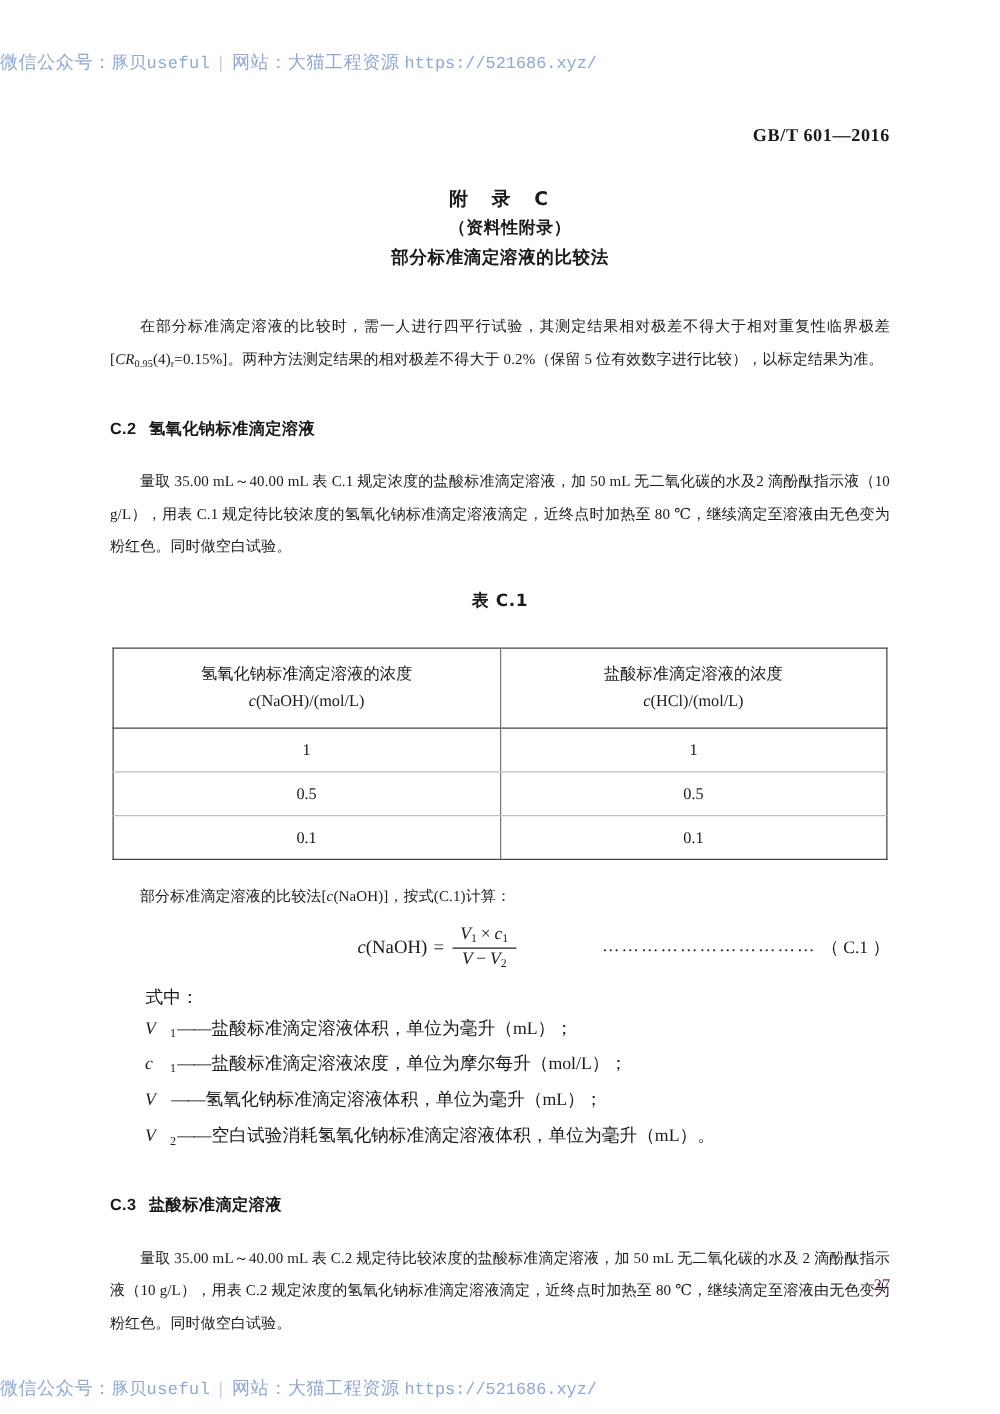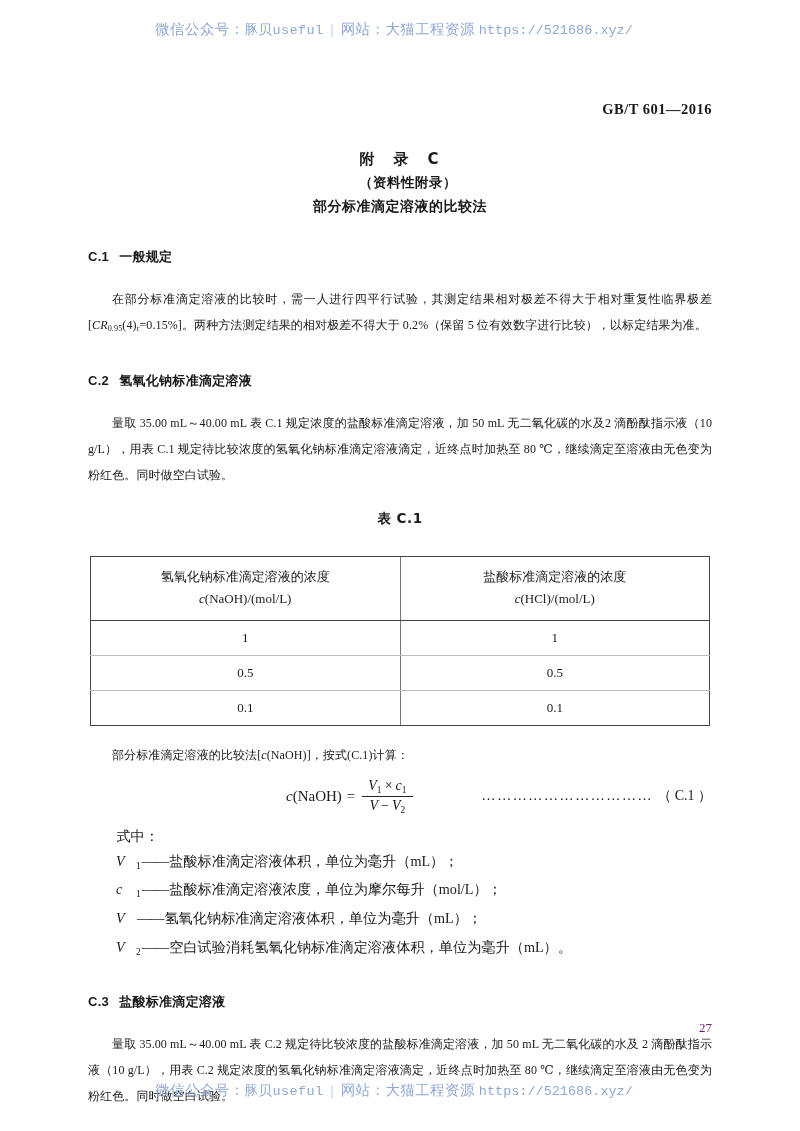--- a/index.html
+++ b/index.html
@@ -14,25 +14,25 @@
     font-family: "Liberation Serif", "DejaVu Serif", serif;
     color: #1a1a1a;
     overflow: hidden;
   }
 
   
   .watermark {
     position: absolute;
     left: 0;
     width: 788px;
-    text-align: center;
     color: #8fa8d4;
     font-size: 14.5px;
     letter-spacing: 0.4px;
     white-space: nowrap;
+    margin-top: 20px;
   }
   .watermark .wm-sep {
     display: inline-block;
     padding: 0 7px;
     color: #a8bbe0;
   }
   .watermark .wm-url {
     font-family: "Liberation Mono", "DejaVu Sans Mono", monospace;
     font-size: 13.5px;
     letter-spacing: 0;
@@ -268,23 +268,20 @@
   <div class="std-number">GB/T 601—2016</div>
 
   <div class="annex-head">
     <div class="annex-title">附　录　C</div>
     <div class="annex-sub">（资料性附录）</div>
     <div class="annex-name">部分标准滴定溶液的比较法</div>
   </div>
 
   <div class="content">
 
-    <div class="clause-head">
-      <span class="cnum">C.1</span><span>一般规定</span>
-    </div>
 
     <p class="para"><span>在部分标准滴定溶液的比较时，需一人进行四平行试验，其测定结果相对极差不得大于相对重复性临界极差[</span><span class="ital">CR</span><sub>0.95</sub><span class="lat">(4)</span><sub>r</sub><span class="lat">=0.15%</span><span>]。两种方法测定结果的相对极差不得大于 0.2%（保留 5 位有效数字进行比较），以标定结果为准。</span></p>
 
     <div class="gap-lg"></div>
 
     <div class="clause-head">
       <span class="cnum">C.2</span><span>氢氧化钠标准滴定溶液</span>
     </div>
 
     <p class="para">量取 35.00 mL～40.00 mL 表 C.1 规定浓度的盐酸标准滴定溶液，加 50 mL 无二氧化碳的水及2 滴酚酞指示液（10 g/L），用表 C.1 规定待比较浓度的氢氧化钠标准滴定溶液滴定，近终点时加热至 80 ℃，继续滴定至溶液由无色变为粉红色。同时做空白试验。</p>

